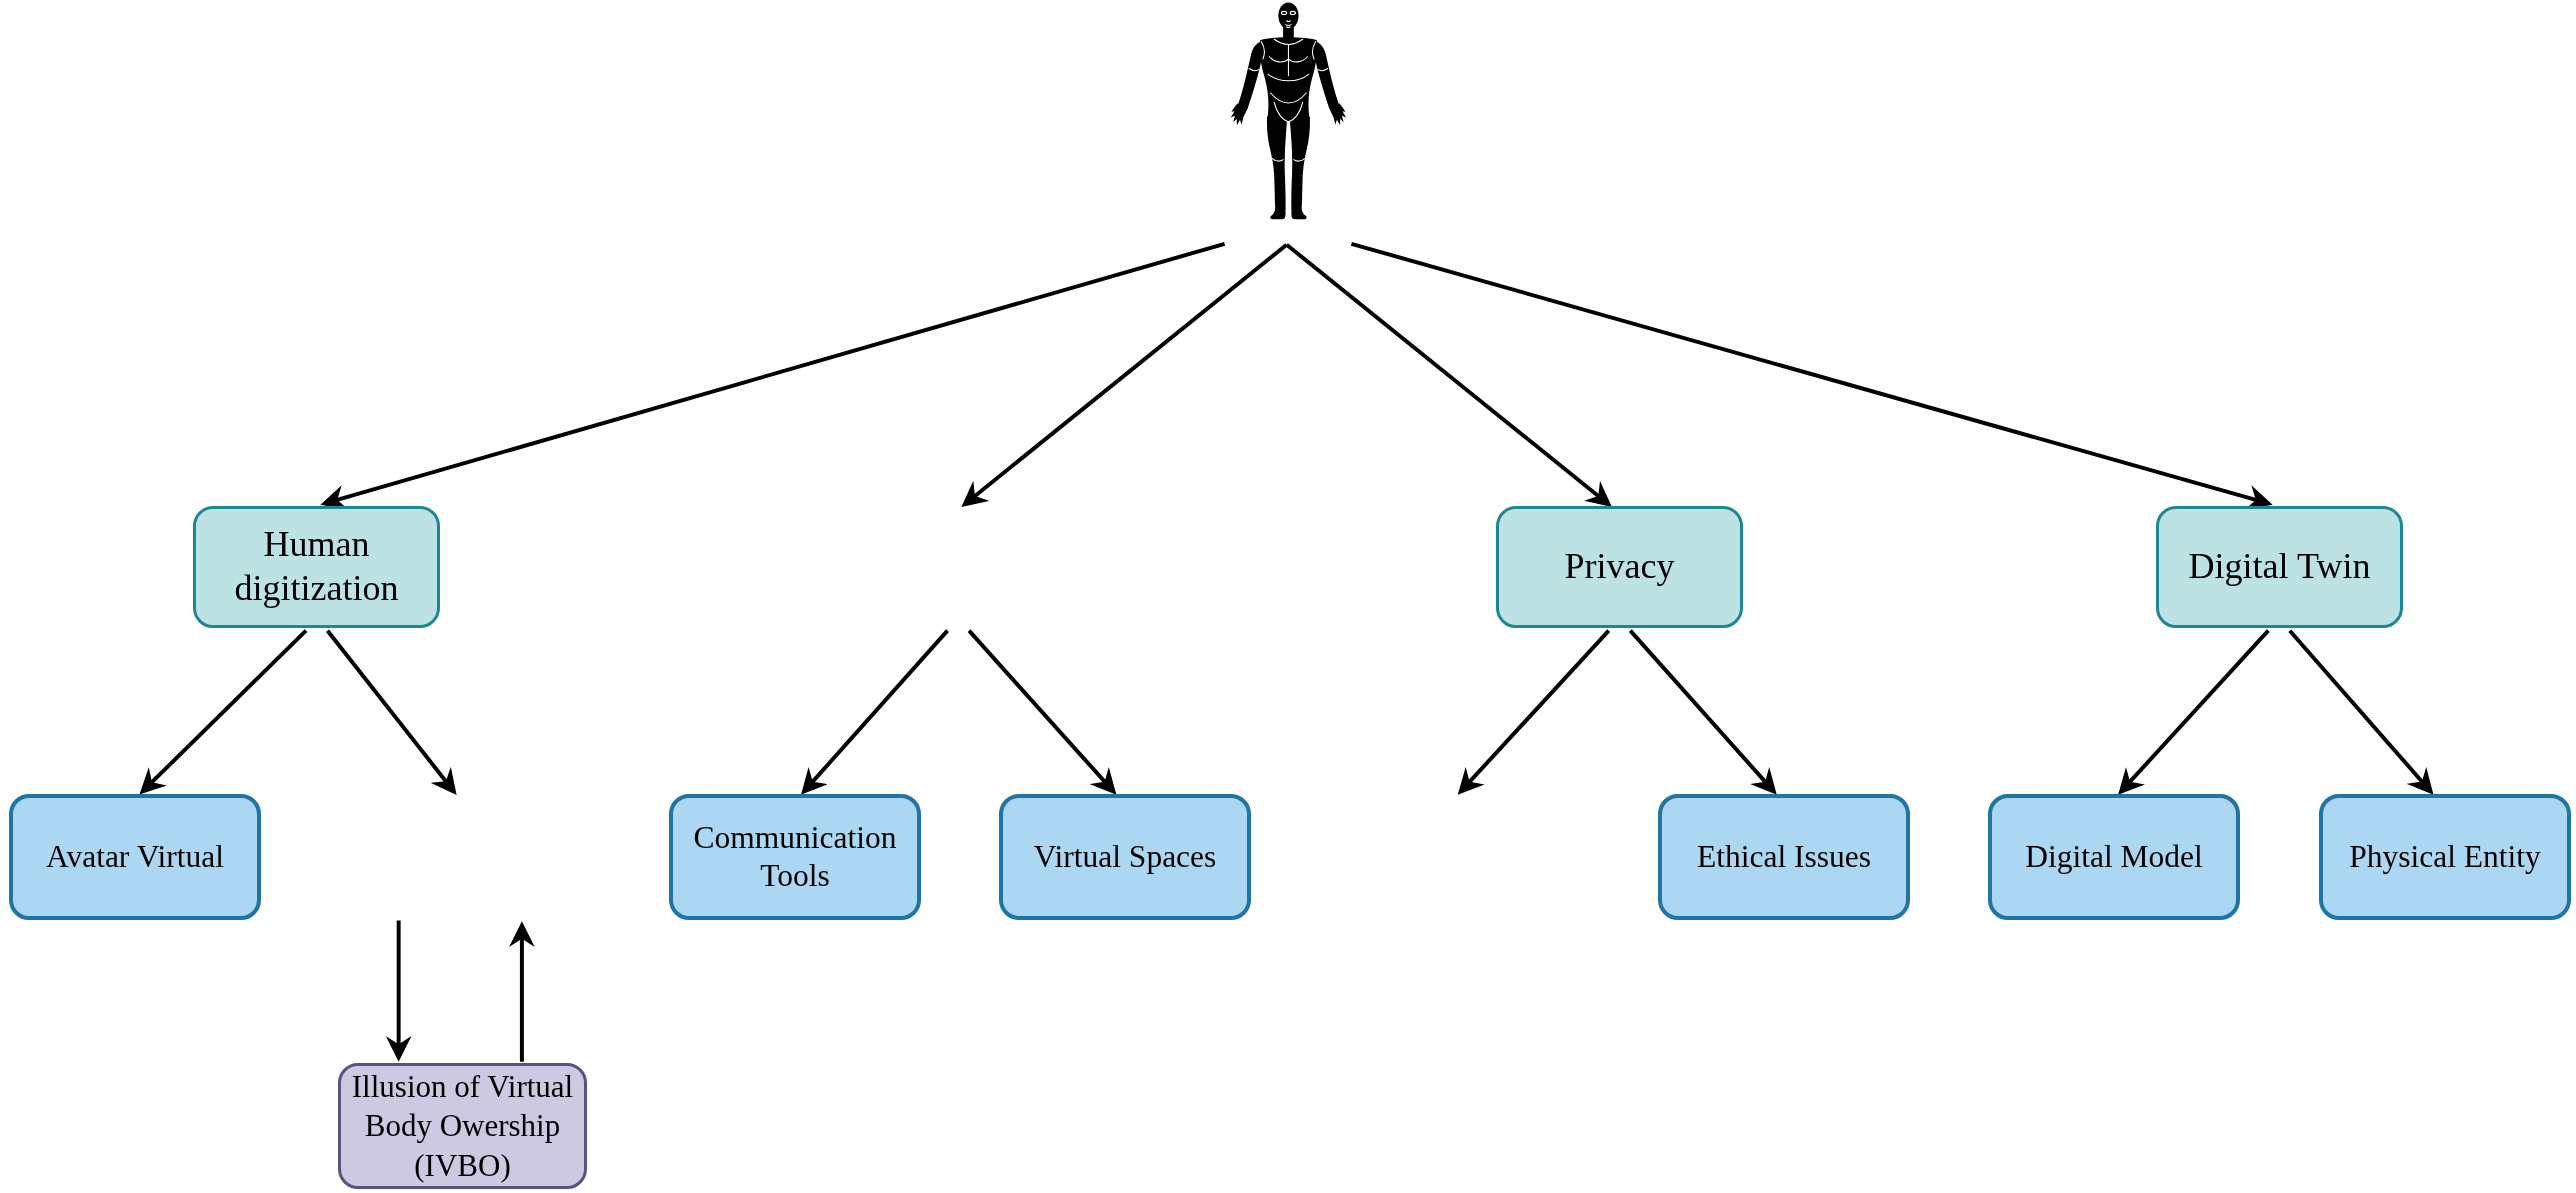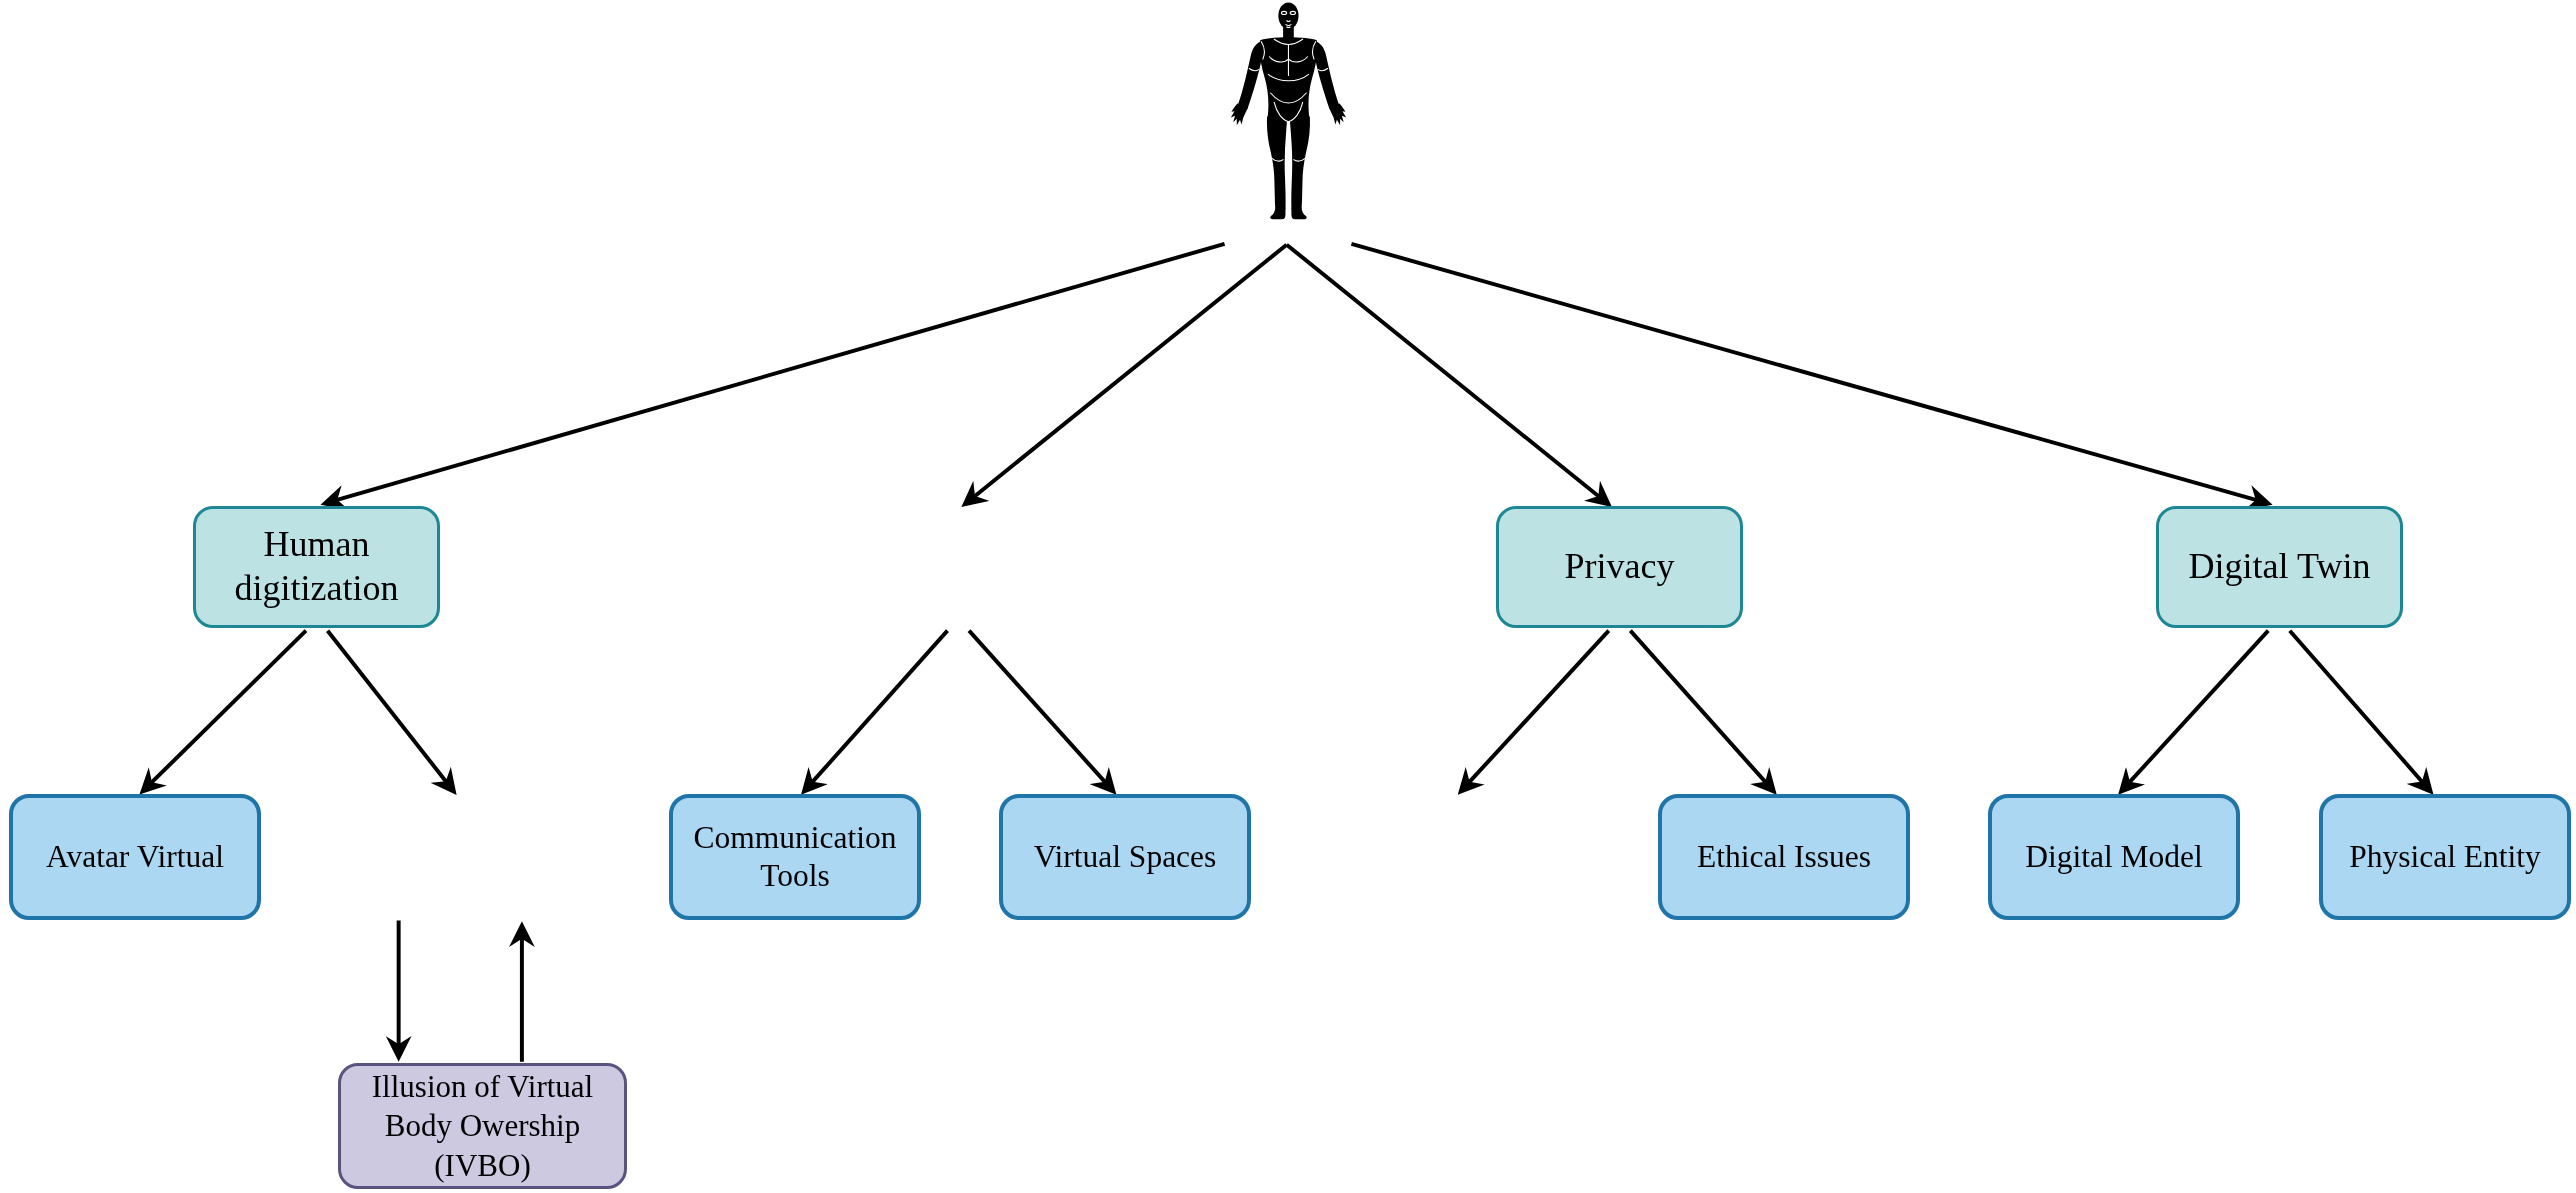--- a/index.html
+++ b/index.html
@@ -30,21 +30,21 @@
     width:247px; height:122px;
     background:var(--level1-fill); border:3.6px solid var(--level1-border);
     font-size:36px; line-height:1.22;
   }
   .l2{
     width:252px; height:126px;
     background:var(--level2-fill); border:4.5px solid var(--level2-border);
     font-size:31.5px; line-height:1.22;
   }
   .special{
-    width:289px; height:126px;
+    width:249px; height:126px;
     background:var(--special-fill); border:3.6px solid var(--special-border);
     font-size:31px; line-height:1.26;
   }
 </style>
 </head>
 <body>
 
 <div class="canvas">
 
   <svg class="edges-layer" viewBox="0 0 2863 1326" xmlns="http://www.w3.org/2000/svg">

